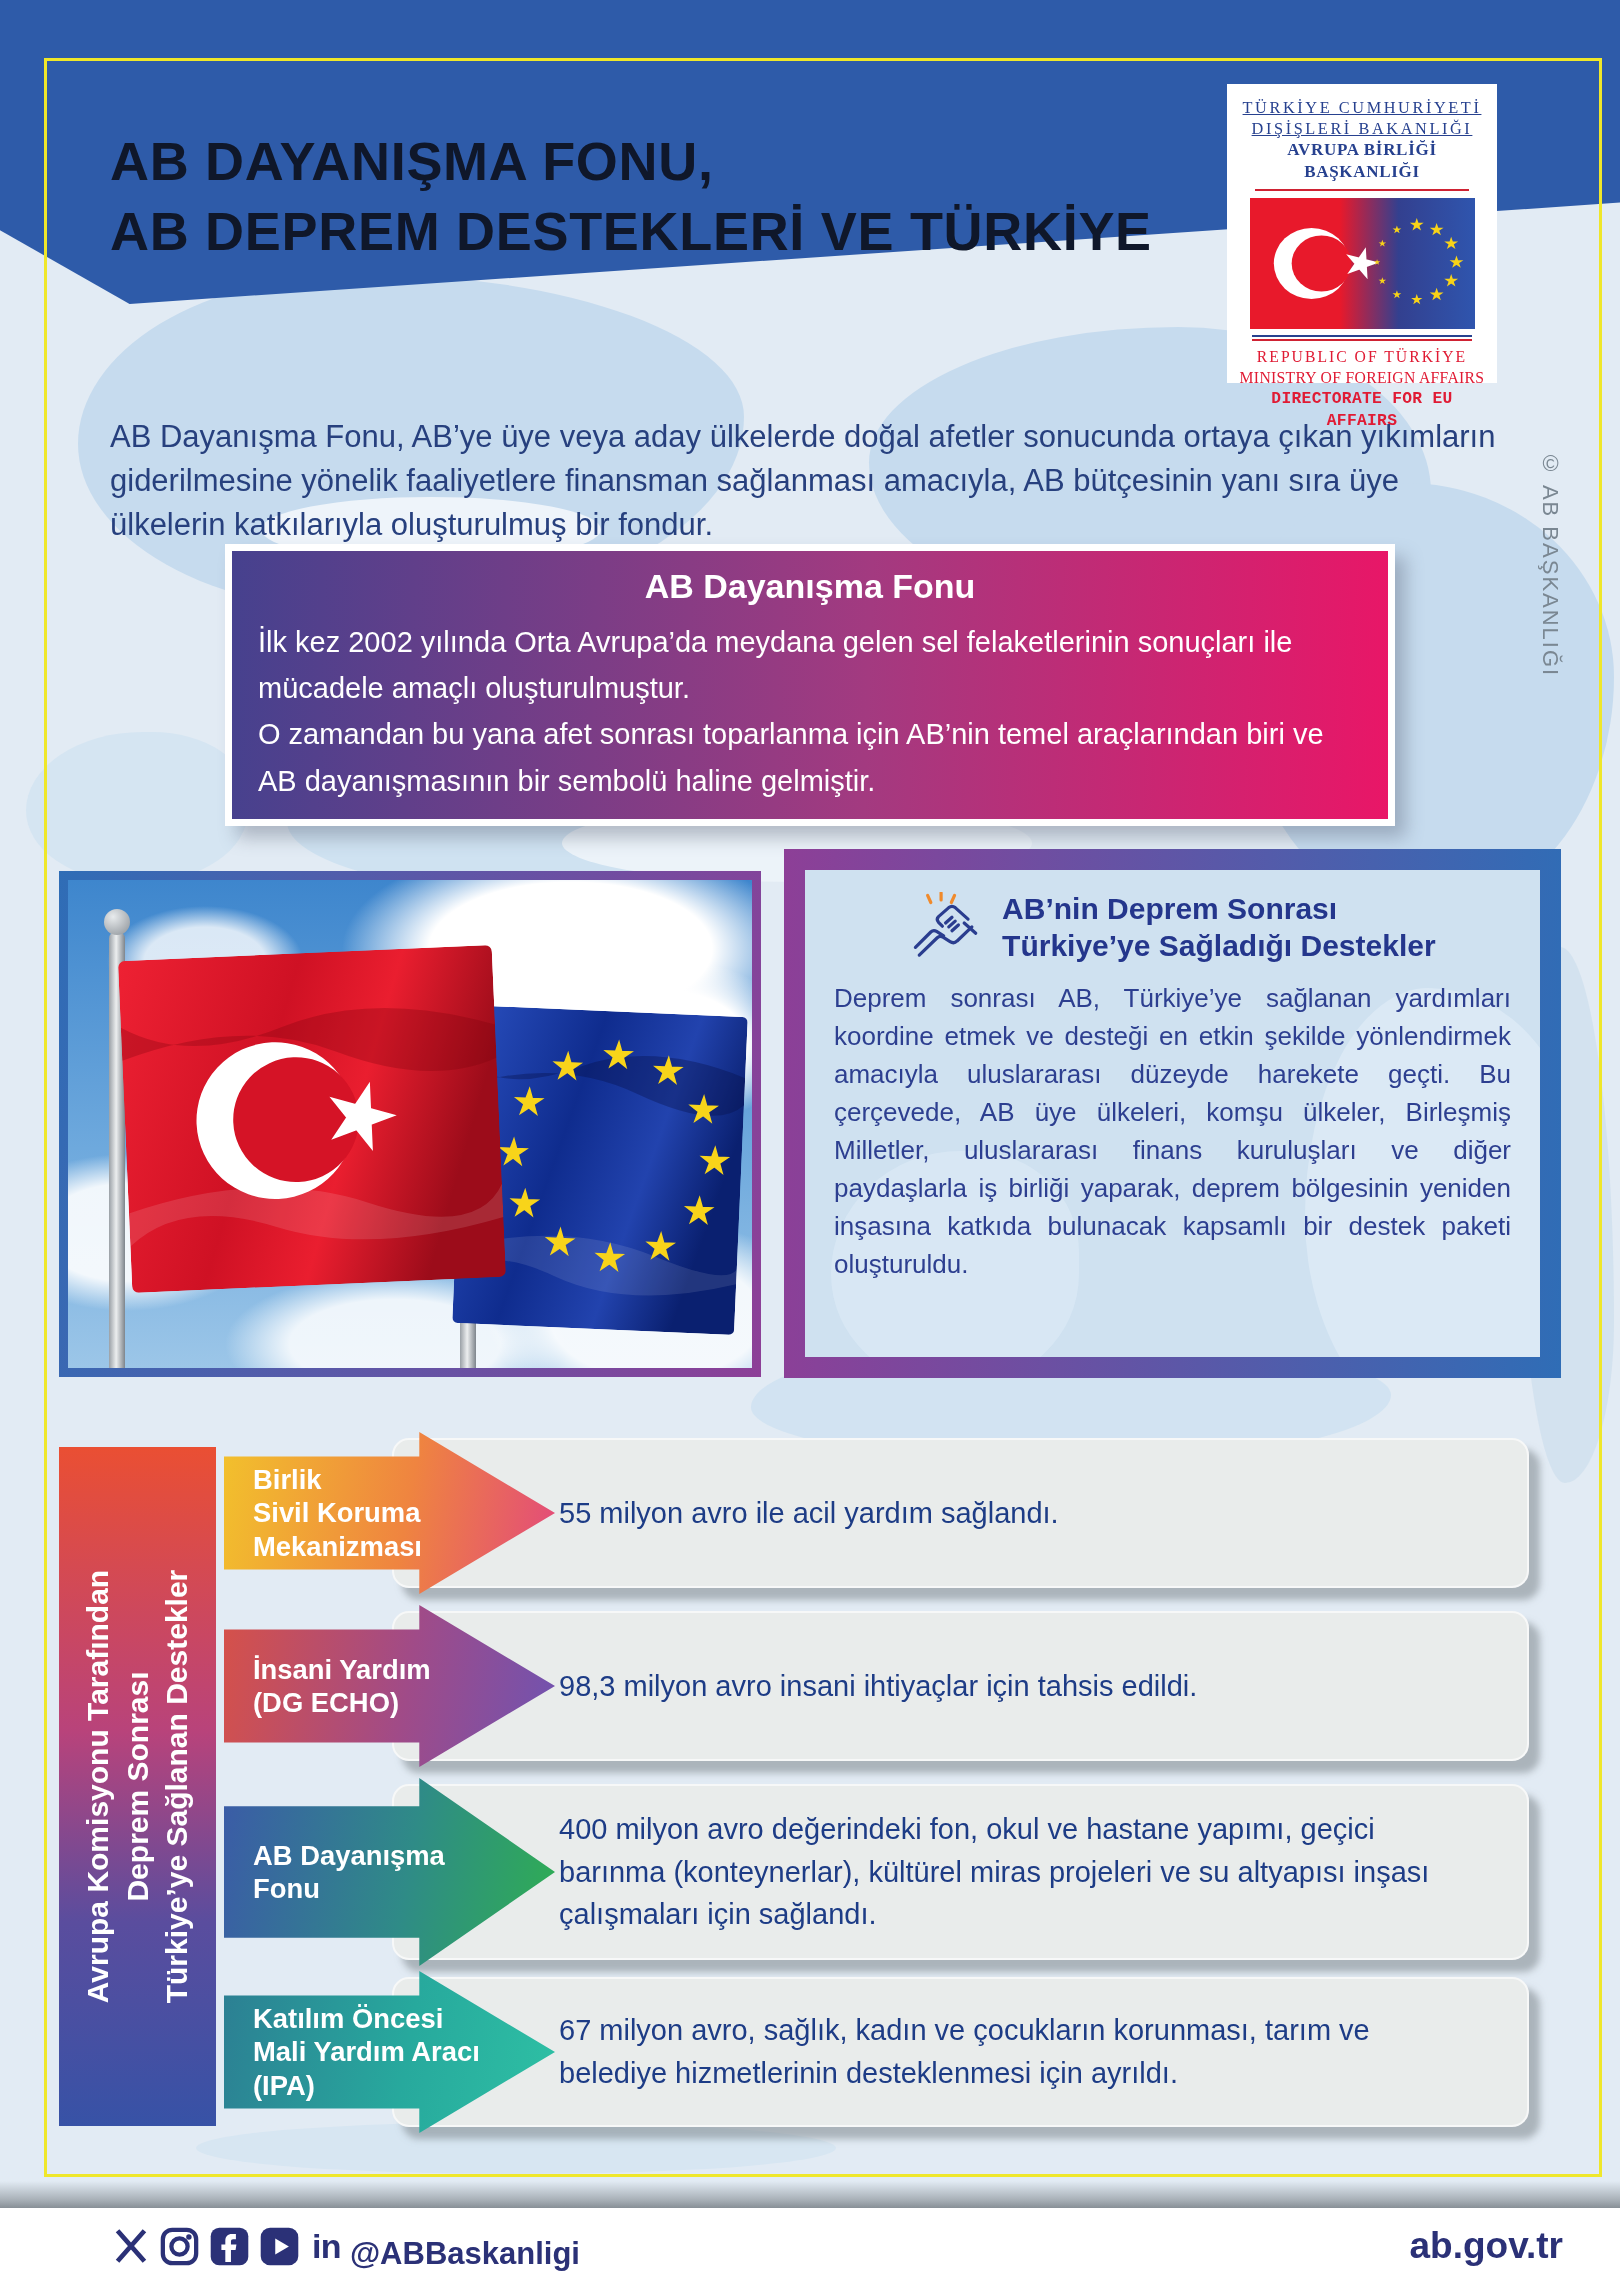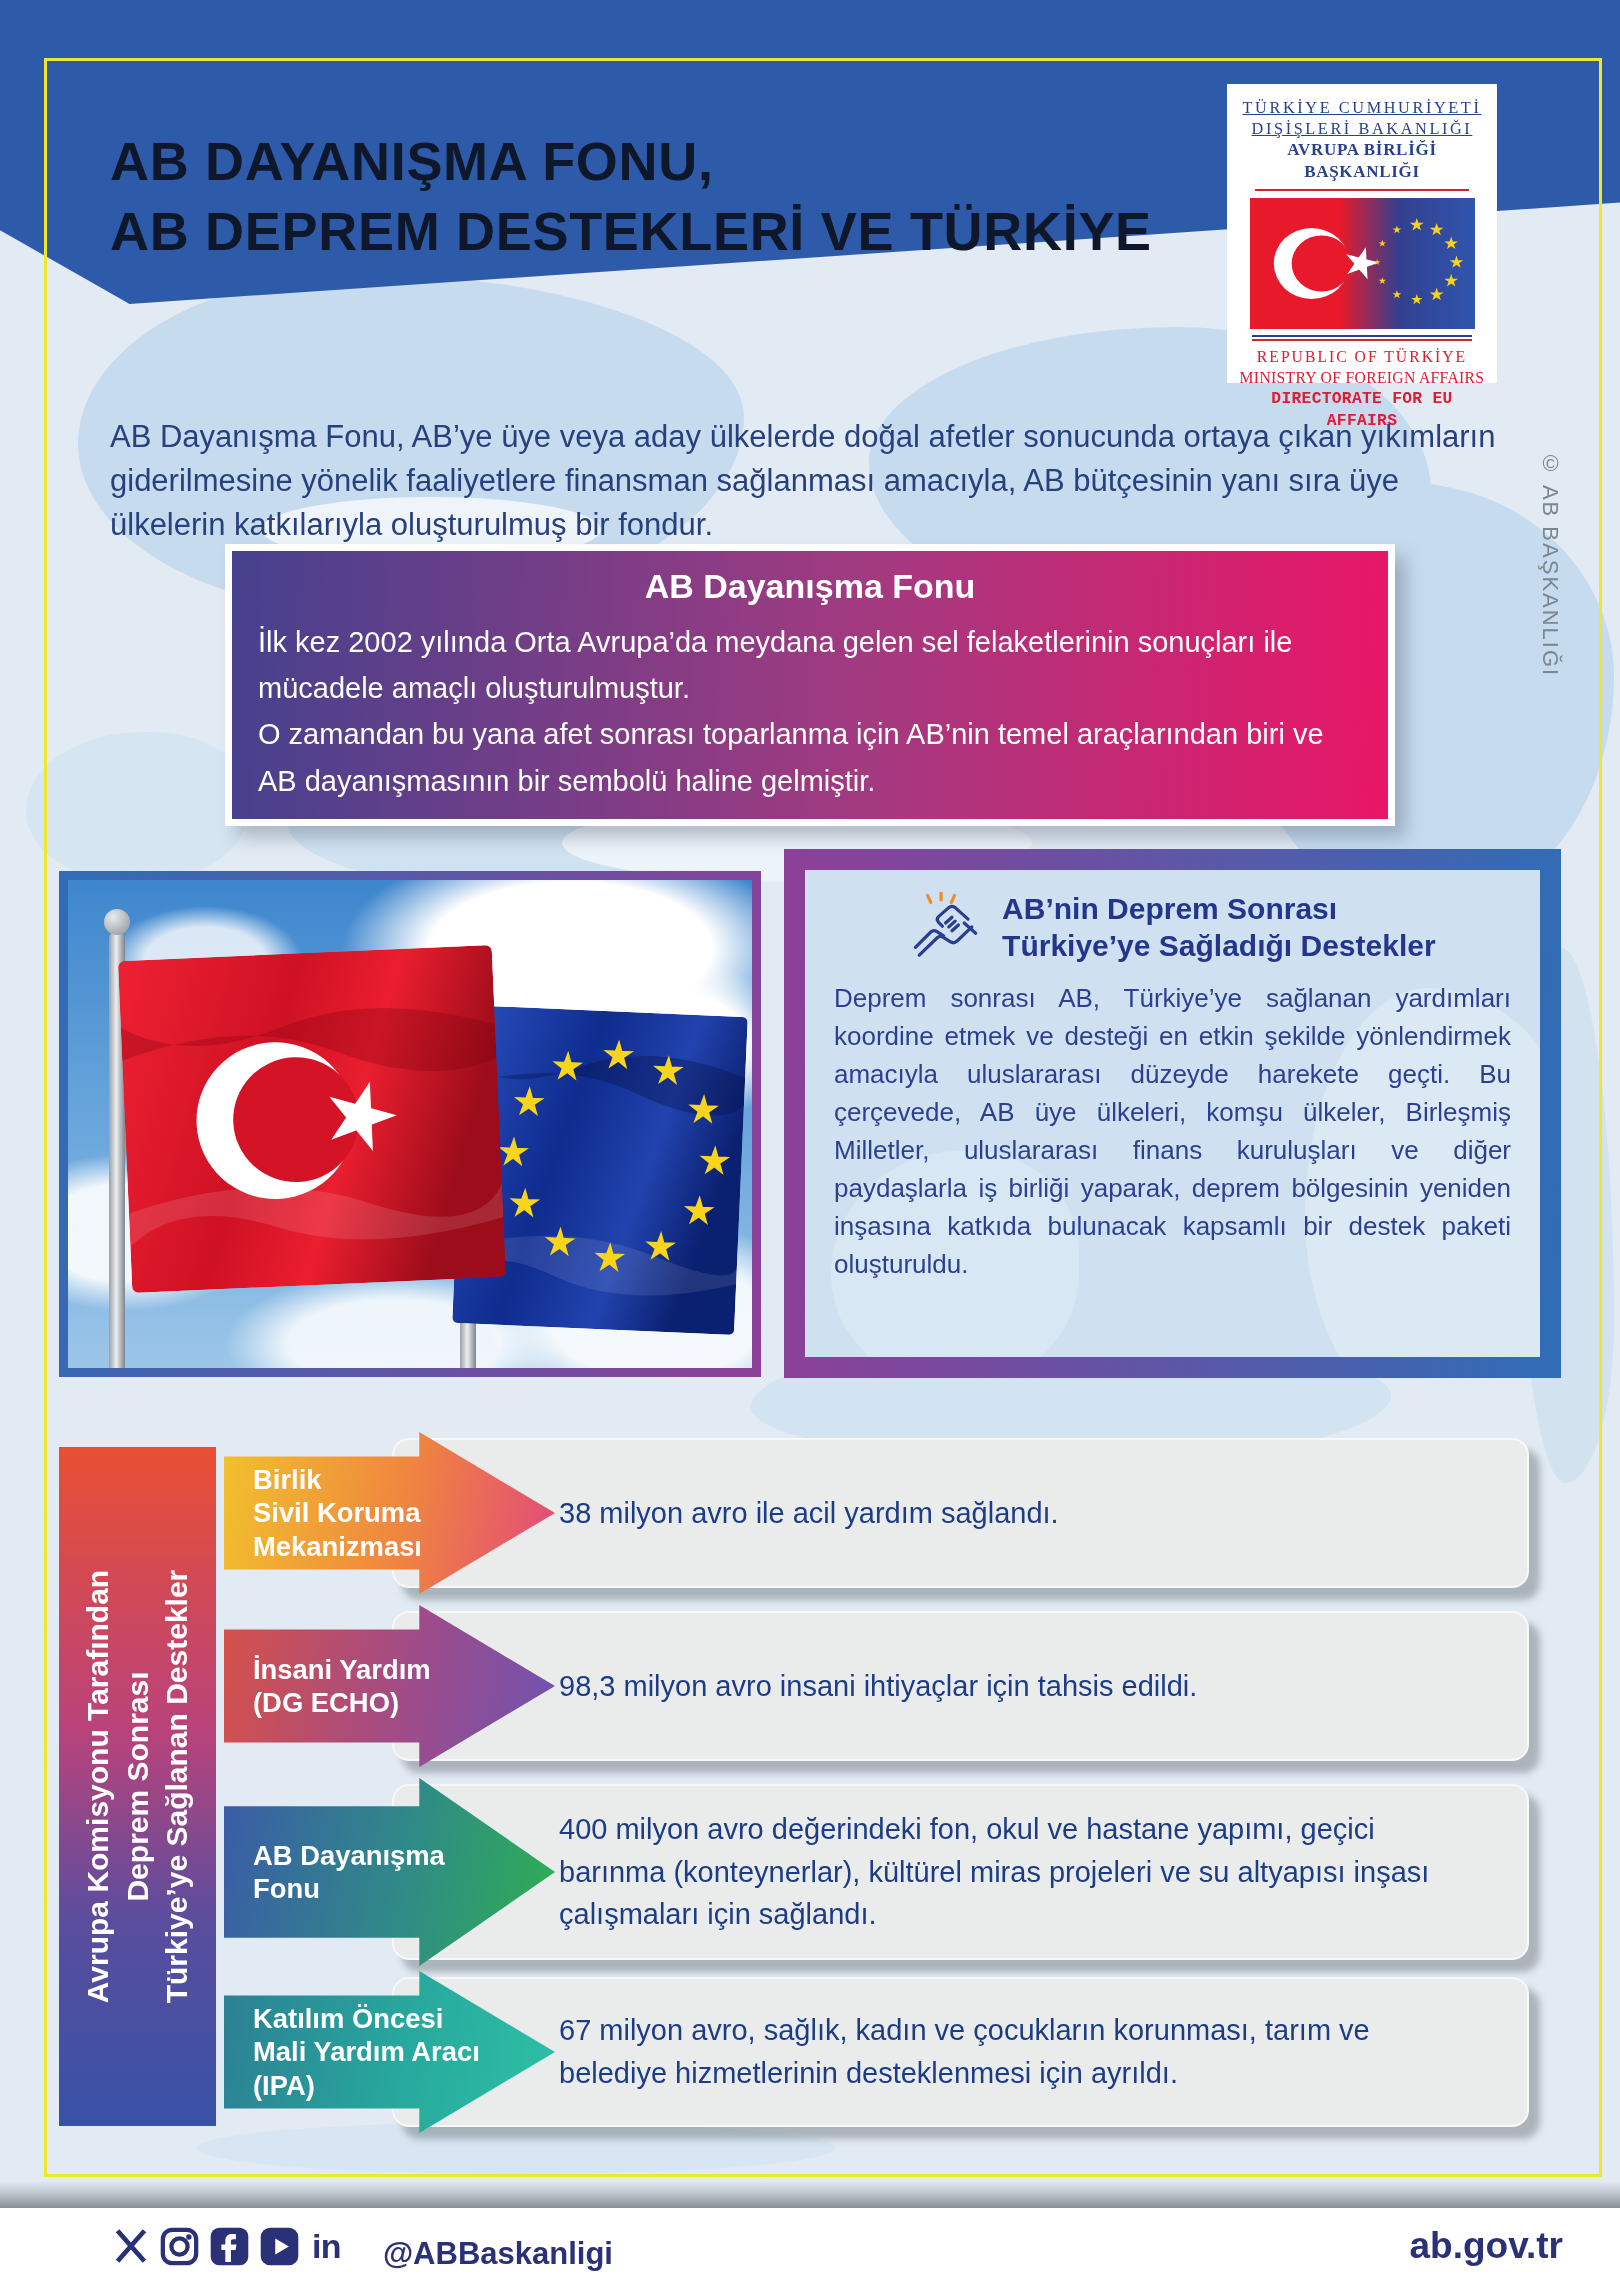--- a/index.html
+++ b/index.html
@@ -112,21 +112,21 @@
     color:#ffffff;font-size:27.4px;font-weight:700;line-height:1.22;white-space:pre-line;}
   .r1{top:1438px;height:150px;}
   .r2{top:1611px;height:150px;}
   .r3{top:1784px;height:176px;}
   .r4{top:1977px;height:150px;}
 
   
   .footer-shadow{position:absolute;left:0;top:2181px;width:1620px;height:27.4px;z-index:4;
     background:linear-gradient(180deg,rgba(160,170,180,0) 0%,#a8b0b7 70%,#878f96 100%);}
   footer{position:absolute;left:0;top:2208px;width:1620px;height:76px;background:#ffffff;z-index:5;
-    display:flex;align-items:center;box-sizing:border-box;padding:0 57px 0 112px;gap:33px;}
+    display:flex;align-items:center;box-sizing:border-box;padding:0 57px 0 112px;}
   footer .icons{display:flex;align-items:center;gap:9.1px;}
   footer .icons svg{display:block;}
   footer .in{font-size:34px;font-weight:800;color:var(--footer-navy,#2b3177);letter-spacing:-0.7px;margin-left:2.6px;}
   footer .handle{margin-left:9.1px;color:var(--footer-navy,#2b3177);font-size:31px;font-weight:600;margin-top:16px;}
   footer .site{margin-left:auto;color:var(--footer-navy,#2b3177);font-size:37px;font-weight:600;}
 </style>
 </head>
 <body>
 
 <svg width="0" height="0" style="position:absolute">
@@ -289,21 +289,21 @@
   </section>
 
   <aside class="sidebar">
     <div class="rot">Avrupa Komisyonu Tarafından
 Deprem Sonrası
 Türkiye’ye Sağlanan Destekler</div>
   </aside>
 
   <div class="row r1">
     <div class="card">
-      <p>38 milyon avro ile acil yardım sağlandı.</p>
+      <p>55 milyon avro ile acil yardım sağlandı.</p>
     </div>
     <div class="arrow" style="background: linear-gradient(100deg, rgb(242, 193, 44), rgb(239, 132, 64) 55%, rgb(226, 73, 124));">
       <span>Birlik
 Sivil Koruma
 Mekanizması</span>
     </div>
   </div>
   <div class="row r2">
     <div class="card">
       <p>98,3 milyon avro insani ihtiyaçlar için tahsis edildi.</p>

